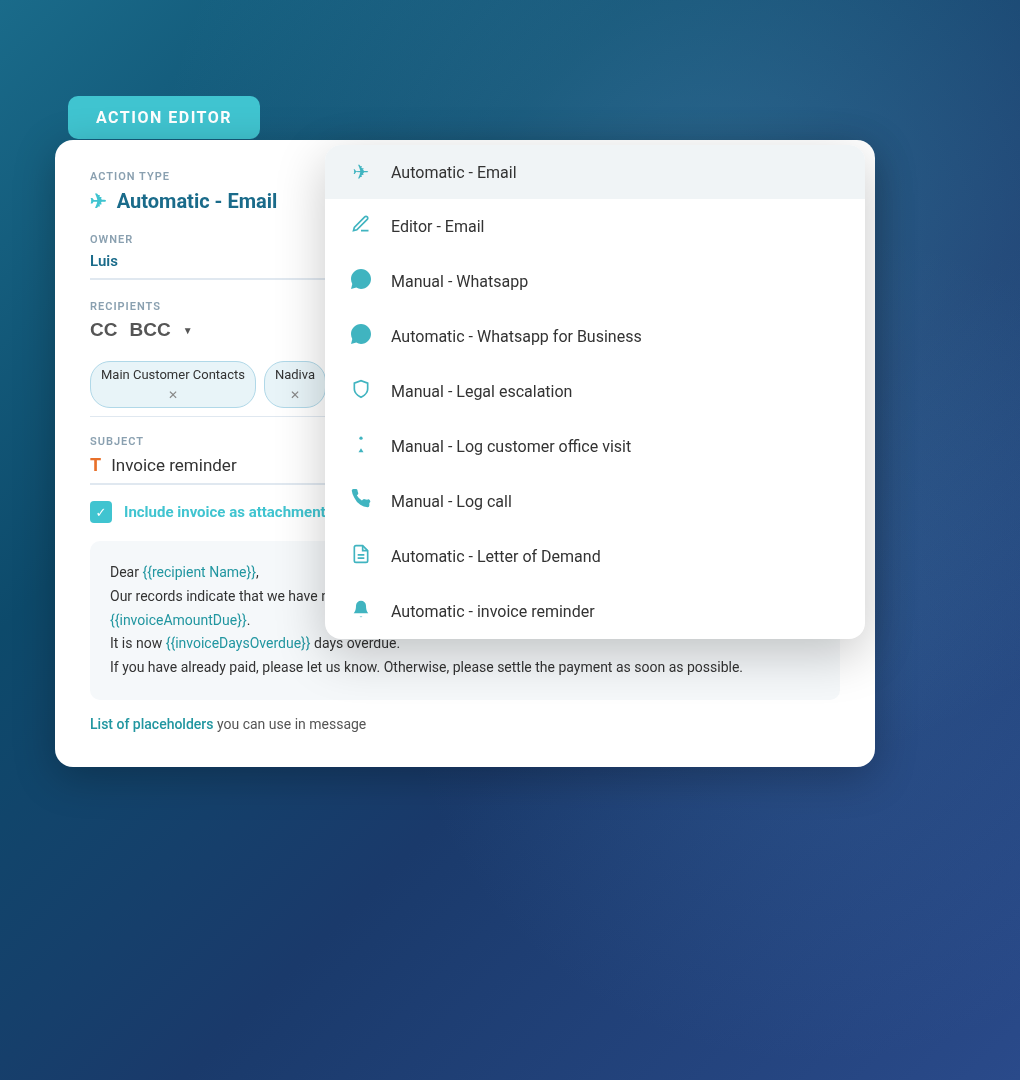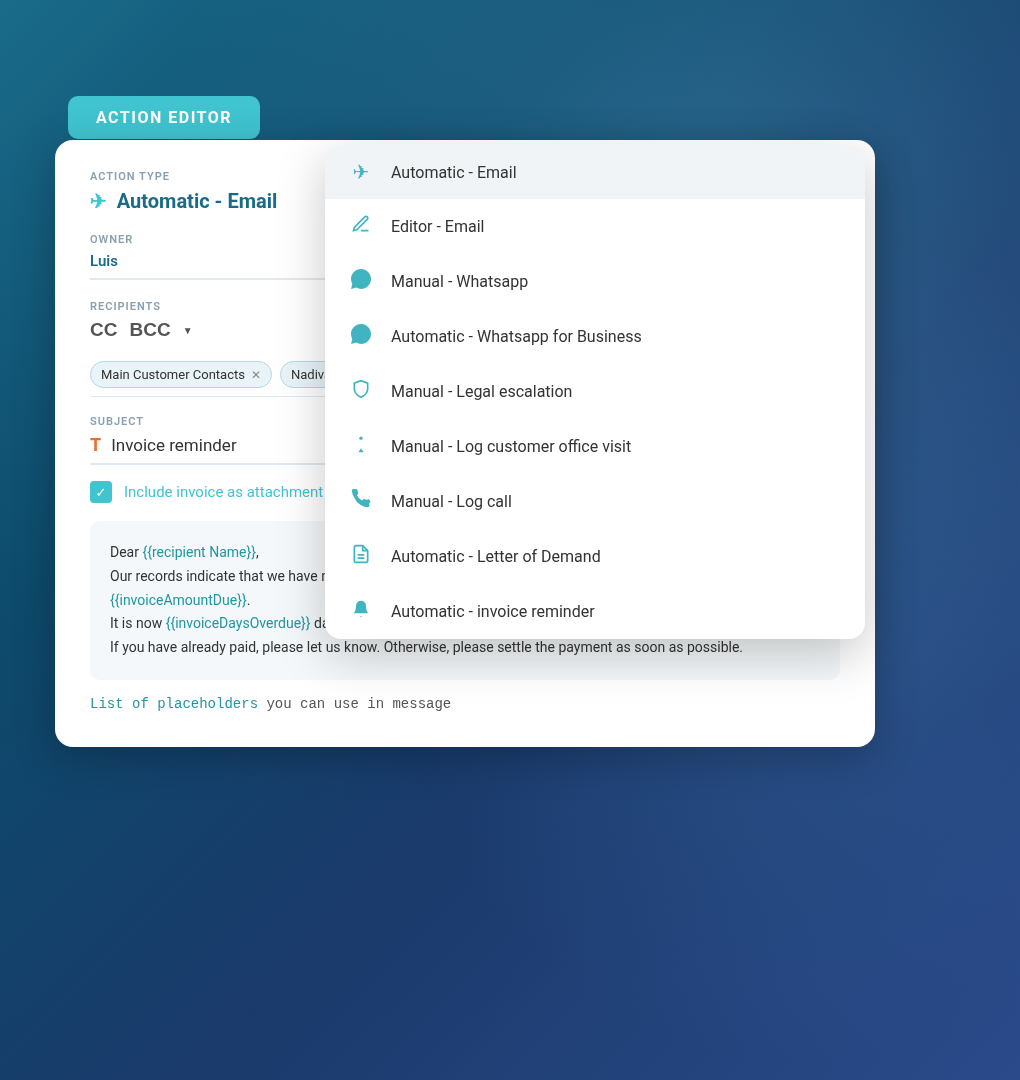--- a/index.html
+++ b/index.html
@@ -119,28 +119,29 @@
       display: flex;
       flex-wrap: wrap;
       align-items: center;
       gap: 8px;
       padding: 8px 0;
       border-bottom: 1px solid #e0e8f0;
     }
 
     .tag {
       display: inline-flex;
-      align-items: flex-end;
+      align-items: center;
       gap: 6px;
       background: #e8f4f8;
       border: 1px solid #b0d8e8;
       border-radius: 20px;
       padding: 5px 10px;
       font-size: 13px;
       color: #333;
+      flex-direction: column;
     }
 
     .tag .close {
       color: #888;
       font-size: 12px;
       cursor: pointer;
     }
 
     .email-contacts-placeholder {
       font-size: 13px;
@@ -183,21 +184,21 @@
       align-items: center;
       justify-content: center;
       color: white;
       font-size: 13px;
       cursor: pointer;
     }
 
     .attachment-label {
       font-size: 15px;
       color: #40c4d0;
-      font-weight: 400;
+      font-weight: 700;
     }
 
     .email-body {
       background: #f5f8fa;
       border-radius: 10px;
       padding: 20px;
       font-size: 14px;
       color: #333;
       line-height: 1.7;
       margin-bottom: 16px;
@@ -210,21 +211,20 @@
 
     .placeholder-link {
       color: #2196a0;
       text-decoration: none;
       font-weight: 500;
     }
 
     .placeholders-row {
       font-size: 14px;
       color: #555;
-      font-family: Liberation Mono, monospace;
     }
 
     
     .dropdown-overlay {
       position: absolute;
       top: 145px;
       left: 325px;
       width: 540px;
       background: white;
       border-radius: 16px;

